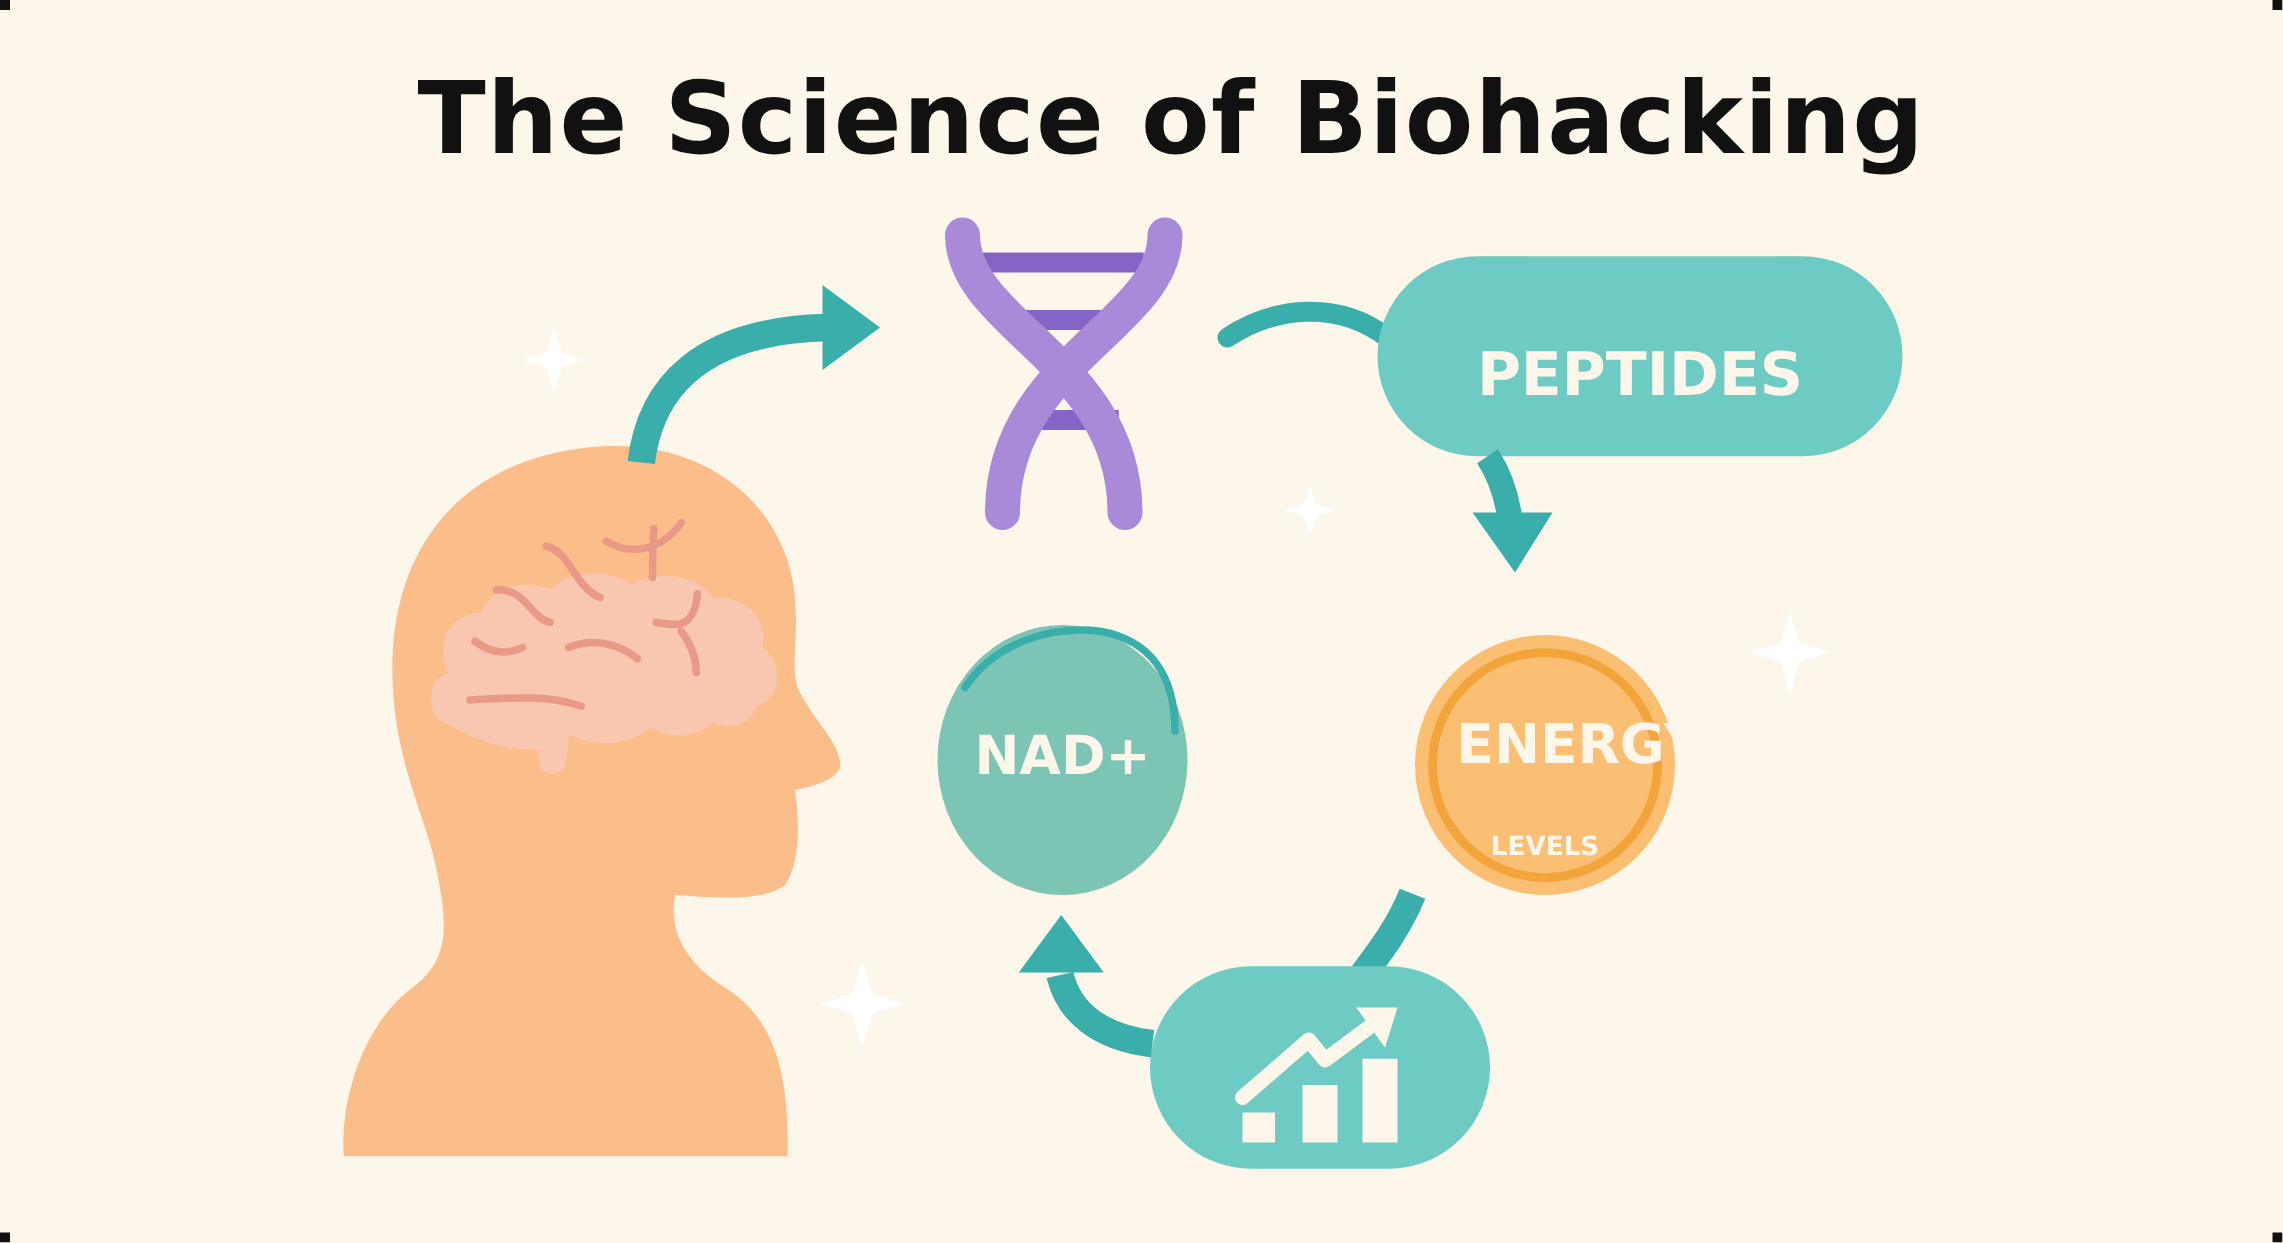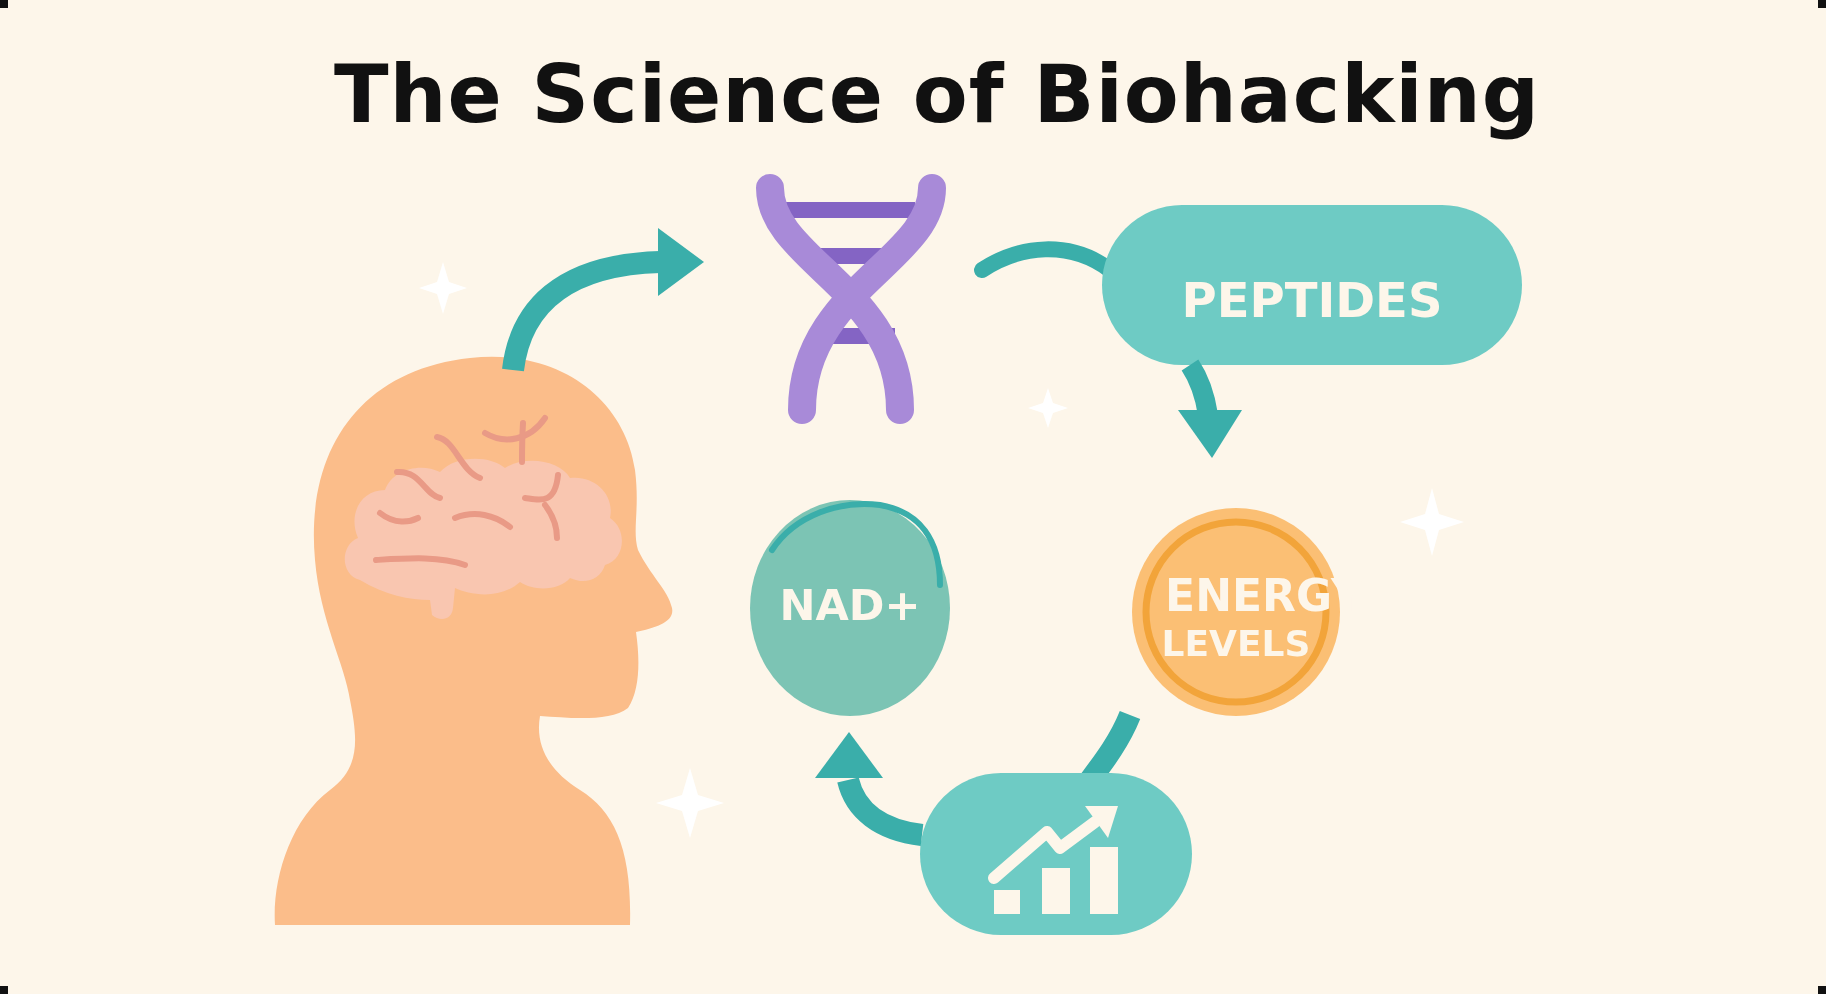--- a/index.html
+++ b/index.html
@@ -90,14 +90,14 @@
       <path d="M815 778 L883 778 L849 732 Z"></path>
     </g>
 
     <ellipse cx="850" cy="608" rx="100" ry="108" fill="#7cc4b4"></ellipse>
     <path d="M772 550 C795 515 840 500 880 505 C920 512 940 540 940 585" fill="none" stroke="#3aaeaa" stroke-width="6" stroke-linecap="round"></path>
   </svg>
 
   <div class="label" style="left:1102px; top:264px; width:420px; font-size:48px; line-height:72px;">PEPTIDES</div>
   <div class="label" style="left:750px; top:570px; width:200px; font-size:43px; line-height:70px;">NAD+</div>
   <div class="label" style="left:1132px; top:572px; width:208px; font-size:44px; line-height:48px;margin-left:28px;">ENERGY</div>
-  <div class="label" style="left:1132px; top:625px; width:208px; font-size:36px; line-height:38px;">LEVELS</div>
+  <div class="label" style="left:1132px; top:658px; width:208px; font-size:21px; line-height:38px;">LEVELS</div>
 </div>
 
 </body></html>

